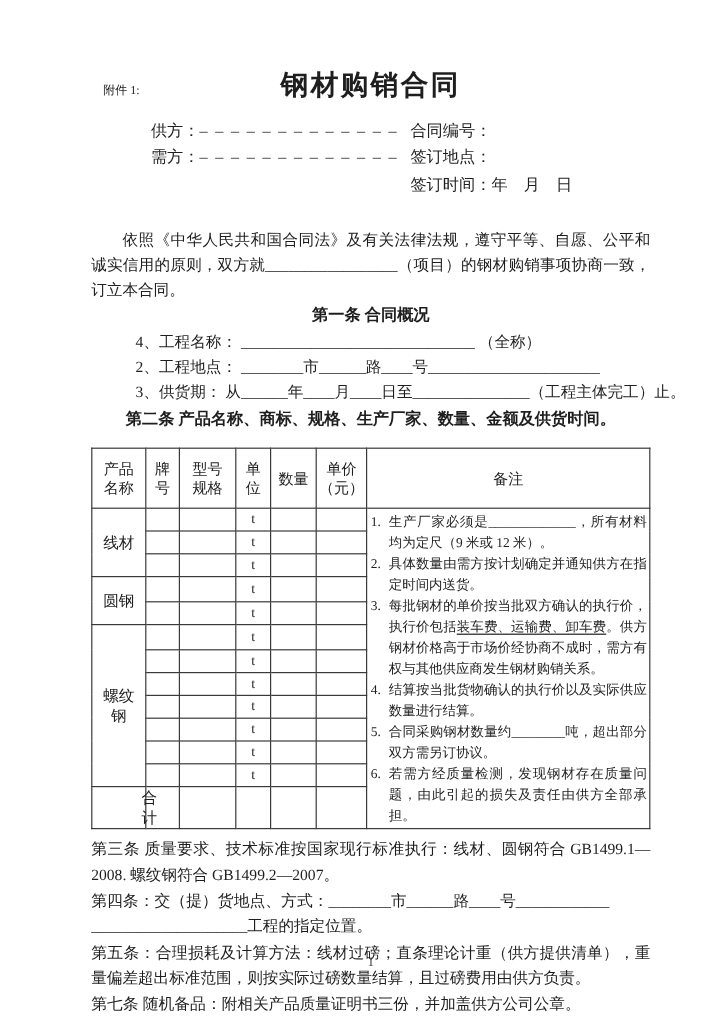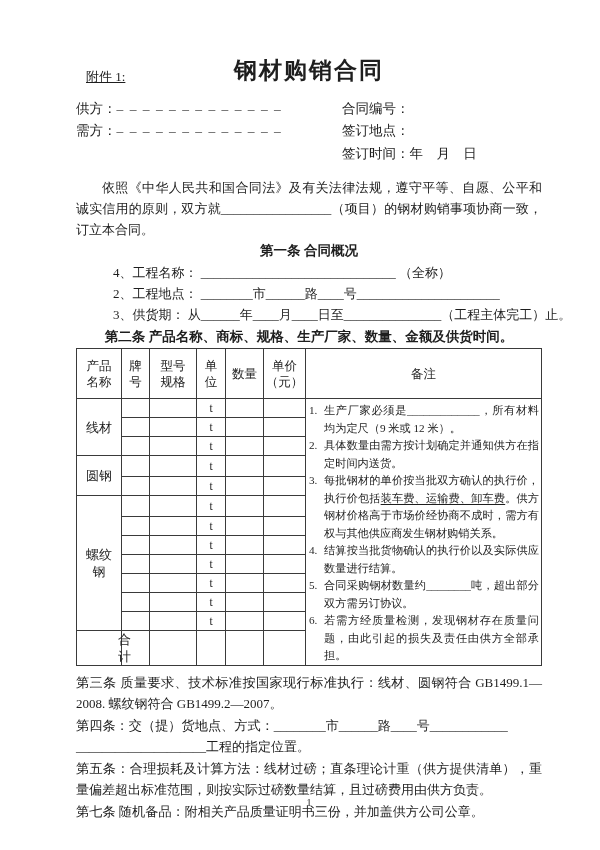--- a/index.html
+++ b/index.html
@@ -6,39 +6,39 @@
   html,body { background:#e8e8e8; }
   .page {
     position:relative; width:600px; height:850px; margin:0 auto;
     background:#ffffff; color:#1e1e1e; overflow:hidden;
     font-family:"Liberation Serif","DejaVu Serif",serif;
   }
   .content { position:absolute; left:76px; right:58px; top:56px; }
 
   
   .title-wrap { position:relative; height:38px; }
-  .attach { position:absolute; left:10px; top:12px; font-size:13px;text-decoration:underline; }
+  .attach { position:absolute; left:10px; top:12px; font-size:10px; }
   .title { text-align:center; font-size:23px; font-weight:bold; letter-spacing:2px; line-height:30px; }
 
   
   .head { display:flex; margin-top:4px; }
-  .head-left { width:256px; }
+  .head-left { width:256px;text-align:right; }
   .head-right { flex:1; padding-left:10px; }
   .hline { font-size:13.5px; line-height:22.4px; white-space:nowrap; }
   .dashes { letter-spacing:1.5px; color:#2a2a2a; }
   .stv { display:inline-block; word-spacing:10px;text-align:center; }
 
   
-  .intro { font-size:13px; line-height:21px; text-indent:2em; margin-top:12px; text-align:justify; }
+  .intro { font-size:13px; line-height:21px; text-indent:2em; margin-top:24px; text-align:justify; }
   .h-bold { font-size:13.5px; font-weight:bold; line-height:21.5px;text-align:center; }
   .items { padding-left:37px; }
   .item { font-size:13px; line-height:21.3px; white-space:nowrap; }
 
   
-  table { width:100%; border-collapse:collapse; table-layout:fixed; margin-top:1px; }
+  table { width:100%; border-collapse:collapse; table-layout:fixed; margin-top:14px; }
   col.c1{width:45px} col.c2{width:28px} col.c3{width:47px} col.c4{width:29px}
   col.c5{width:38px} col.c6{width:42px}
   th,td { border:1px solid #3a3a3a; }
   table { border:1.5px solid #2c2c2c; }
   thead th { font-weight:normal; font-size:12.5px; line-height:16px; height:50px;
              text-align:center; vertical-align:middle; white-space:pre-line; }
   tbody td { height:19px; text-align:center; vertical-align:middle; }
   td.prod { font-size:13px; line-height:17px; padding:0 3px; }
   td.unit { font-size:11.5px; }
   tr.total-row td { height:25px;padding-left:41px; }

